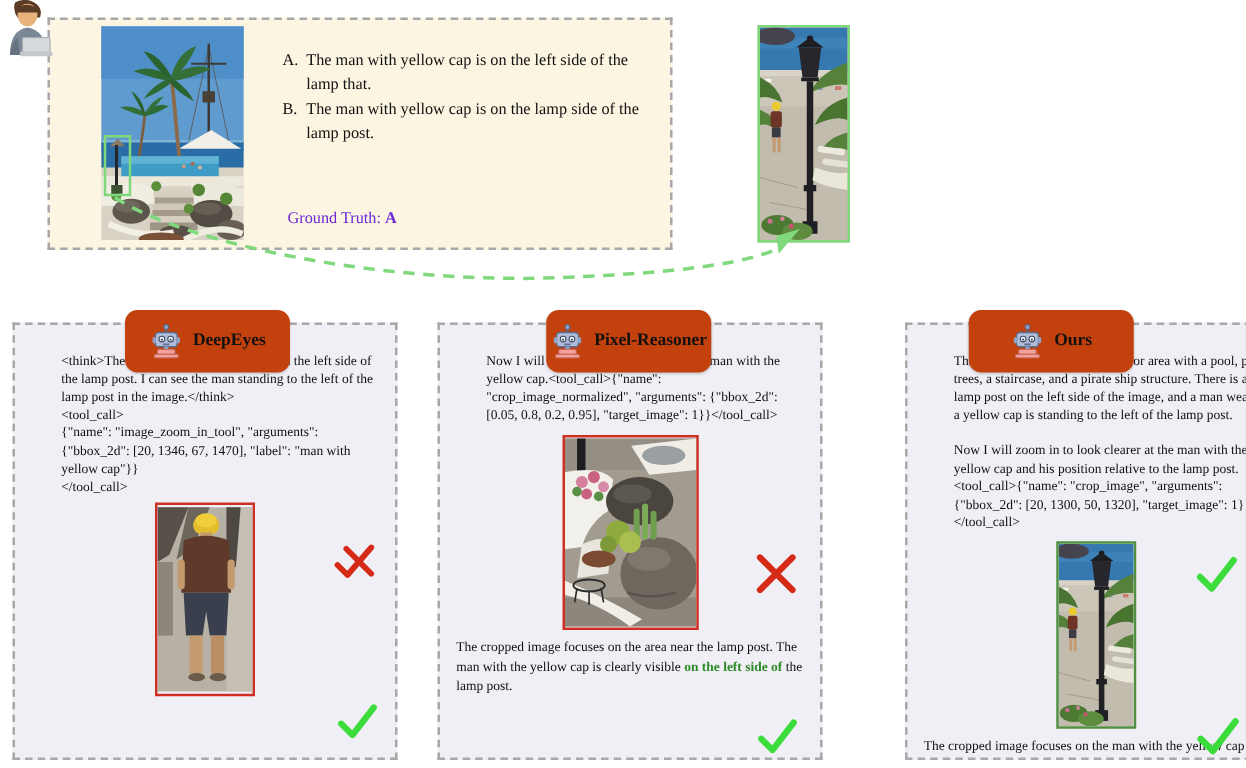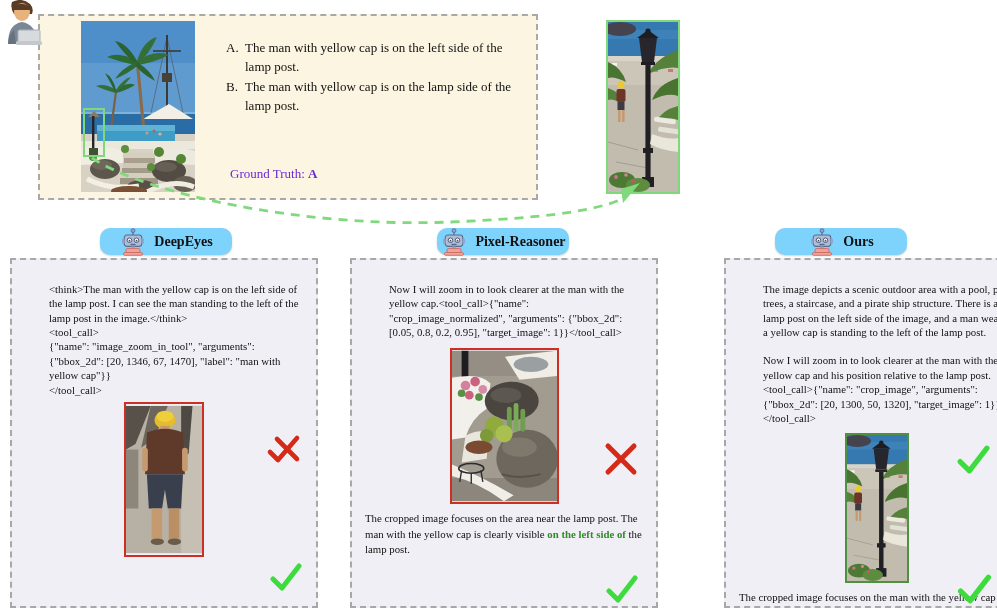--- a/index.html
+++ b/index.html
@@ -22,21 +22,21 @@
   .crop-box { position:absolute; left:606px; top:20px; width:74px; height:174px;
               border:2px solid #7fd97b; background:#c2bcae; z-index:4; }
 
   .arrow-layer { position:absolute; left:78px; top:150px; z-index:6; pointer-events:none; }
 
   
   .panel { position:absolute; top:258px; width:308px; height:350px;
            background:#f1eff6; border:2px dashed #a8a8a8; }
   #panel-0 { left:10px; } #panel-1 { left:350px; } #panel-2 { left:724px; }
 
-  .badge { position:absolute; top:228px; width:132px; height:27px; background:#7dd3fc;
+  .badge { position:absolute; top:248px; width:132px; height:50px; background:#c2410c;
            border-radius:10px; display:flex; align-items:center; justify-content:center;
            gap:7px; z-index:5; box-shadow:0 1px 2px rgba(0,0,0,.18); }
   #badge-0 { left:100px; } #badge-1 { left:437px; } #badge-2 { left:775px; }
   .badge .title { font-weight:bold; font-size:14px; }
 
   .panel-inner { position:relative; width:100%; height:100%; padding:22px 13px 0 13px; overflow:hidden; }
   .panel-body { font-size:10.8px; line-height:1.33;margin-left:24px; }
   .prewrap { white-space:pre-wrap; }
   .para + .para { margin-top:14px; }
 
@@ -167,21 +167,21 @@
     <ellipse cx="48" cy="170" rx="18" ry="5" fill="#7a5036"></ellipse>
     <polygon points="7,96 19,96 13,90" fill="#8a7a66"></polygon>
     <rect x="11" y="95" width="2.4" height="38" fill="#26262a"></rect>
     <rect x="8" y="127" width="9" height="7" fill="#3f5233"></rect>
     <rect x="3" y="88" width="20" height="47" fill="none" stroke="#7fd97b" stroke-width="2"></rect>
   </svg>
 
   <div class="q-block">
     <div class="q-option">
       <span class="lbl">A.</span>
-      <span>The man with yellow cap is on the left side of the lamp post.</span>
+      <span>The man with yellow cap is on the left side of the lamp that.</span>
     </div>
     <div class="q-option">
       <span class="lbl">B.</span>
       <span>The man with yellow cap is on the lamp side of the lamp post.</span>
     </div>
   </div>
   <div class="gt">
     <span>Ground Truth:</span>
     <b>A</b>
   </div>

